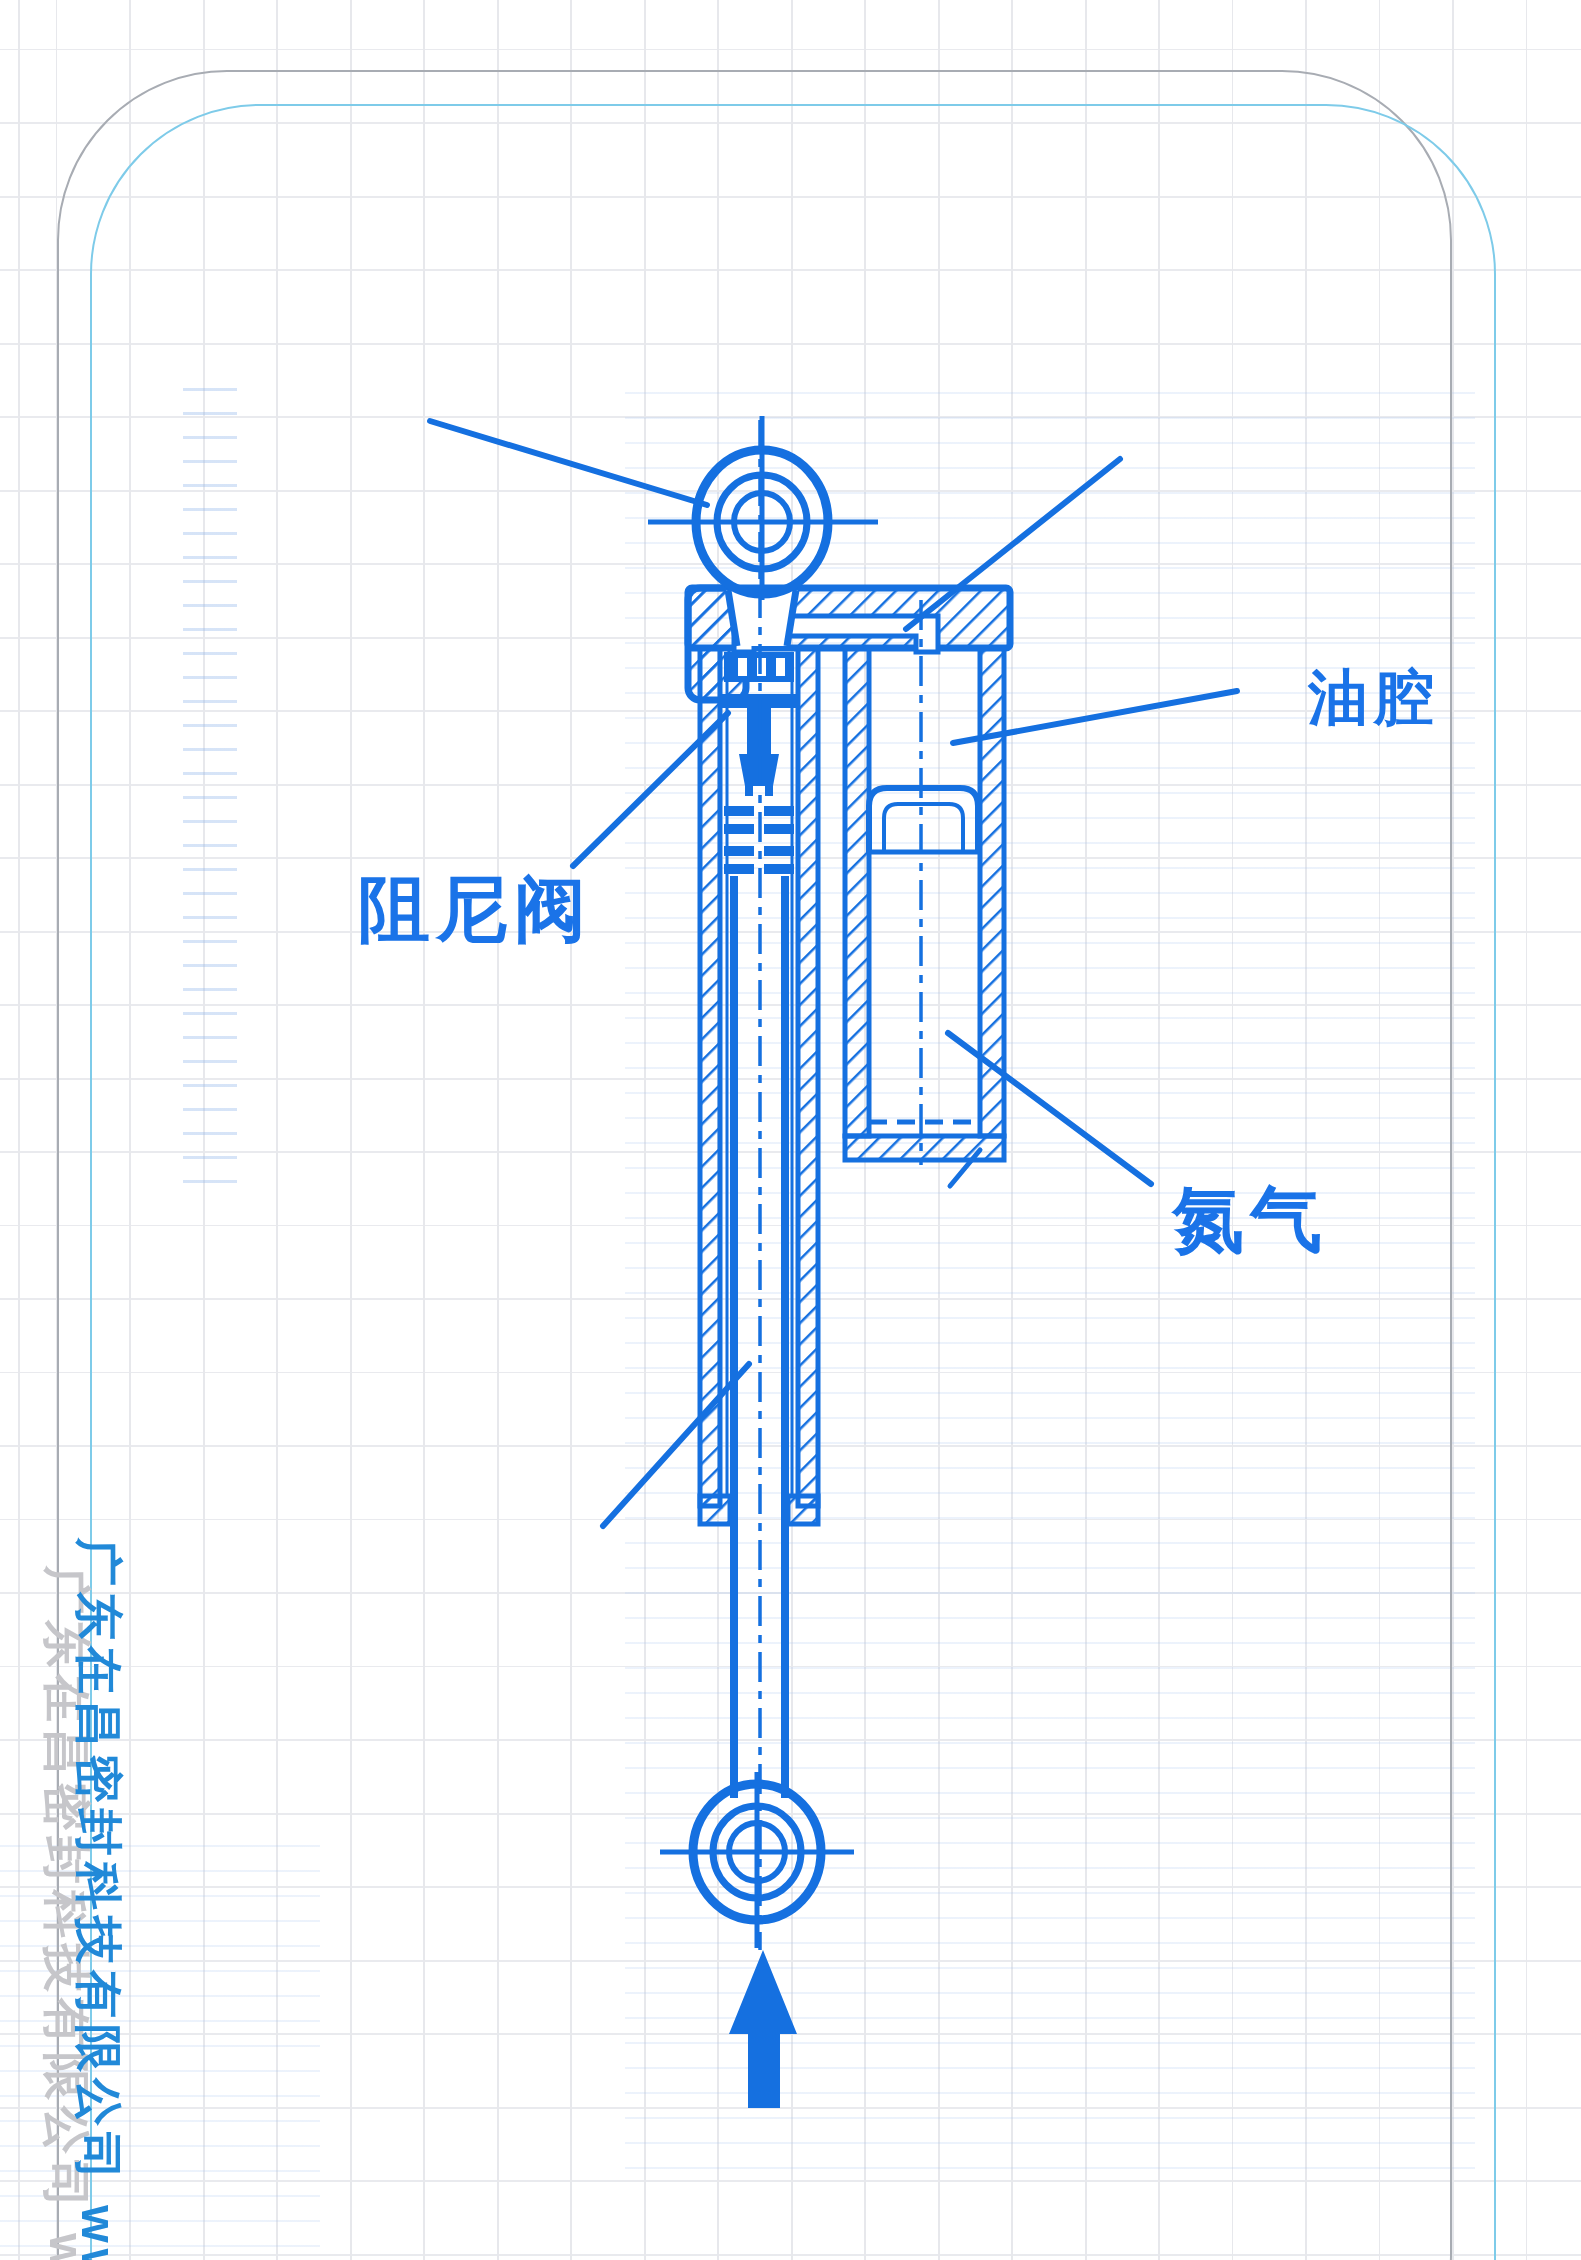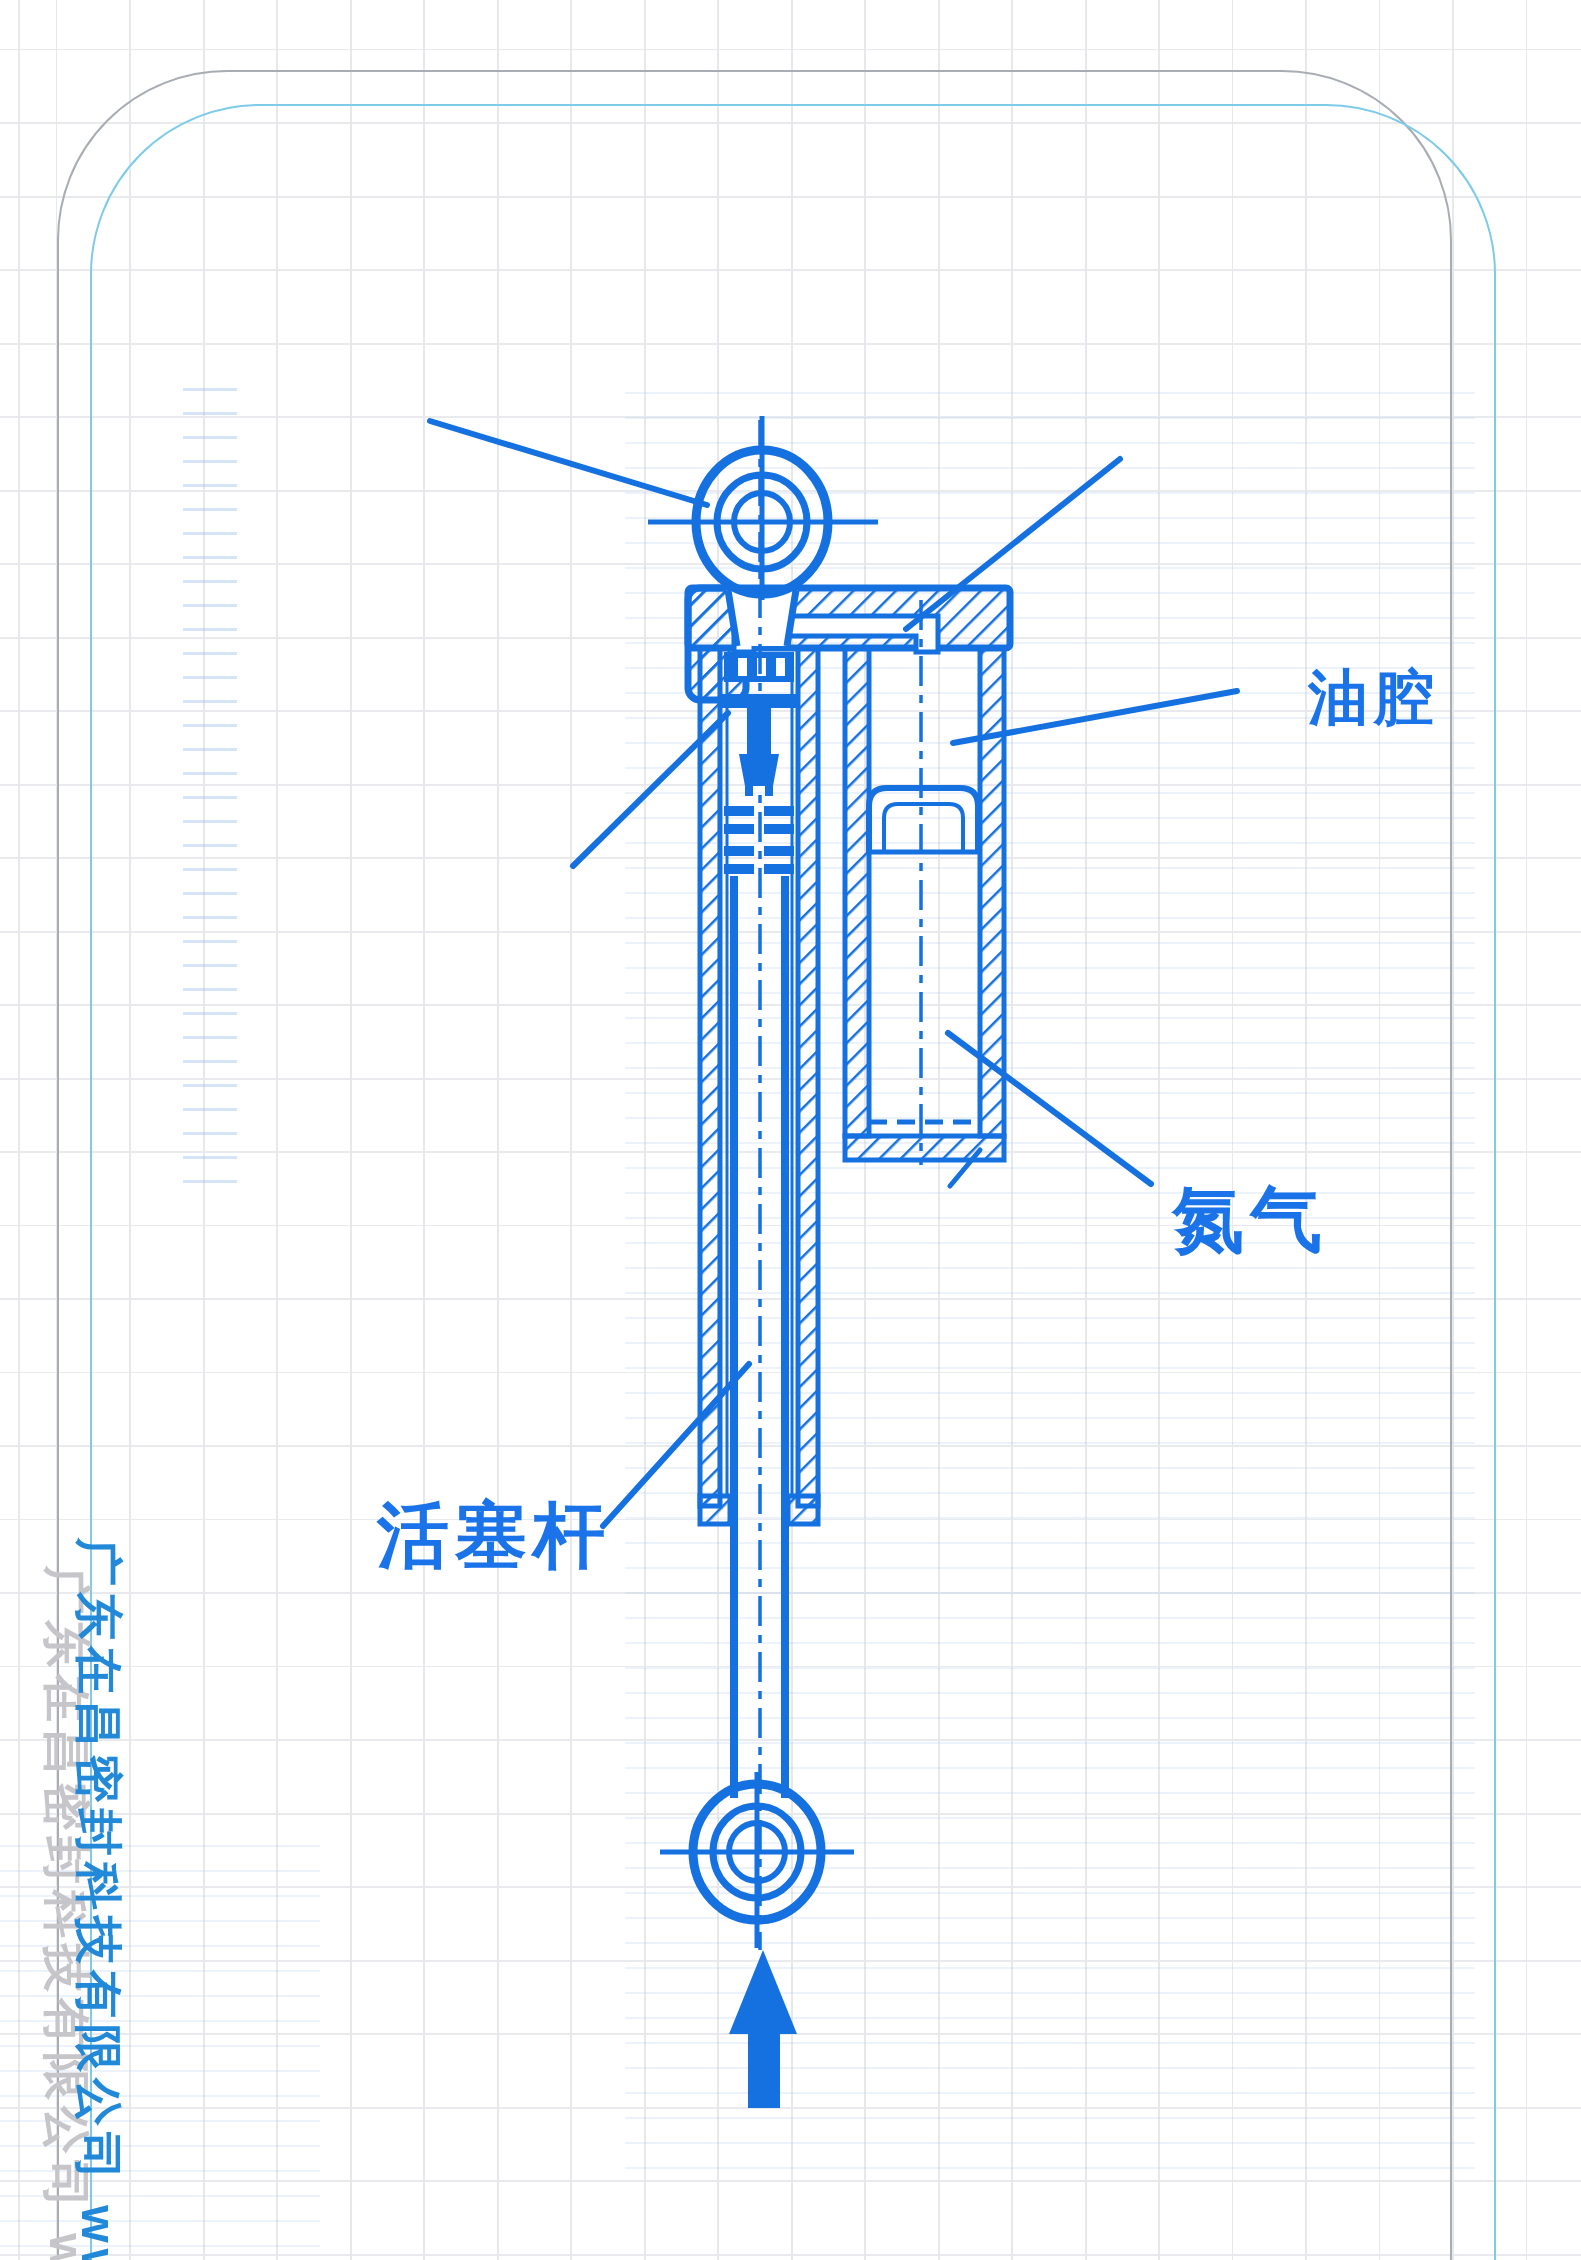--- a/index.html
+++ b/index.html
@@ -140,16 +140,16 @@
       <line x1="573" y1="866" x2="728" y2="713"></line>
       <line x1="1151" y1="1184" x2="948" y2="1033"></line>
       <line x1="950" y1="1186" x2="980" y2="1150" stroke-width="5"></line>
       <line x1="603" y1="1526" x2="749" y2="1364"></line>
     </g>
 
     <polygon points="763,1950 729,2034 748,2034 748,2108 780,2108 780,2034 797,2034" fill="#1570e0"></polygon>
   </svg>
 
   <div class="label" style="left:1308px;top:666px;font-size:60px;letter-spacing:6px;">油腔</div>
+  <div class="label" style="left:358px;top:872px;font-size:72px;letter-spacing:6px;">阻尼阀</div>
   <div class="label" style="left:1172px;top:1182px;font-size:72px;letter-spacing:6px;">氮气</div>
-  <div class="label" style="left:377px;top:1498px;font-size:72px;letter-spacing:6px;">活塞杆</div>
 
 </div>
 
 </body></html>

